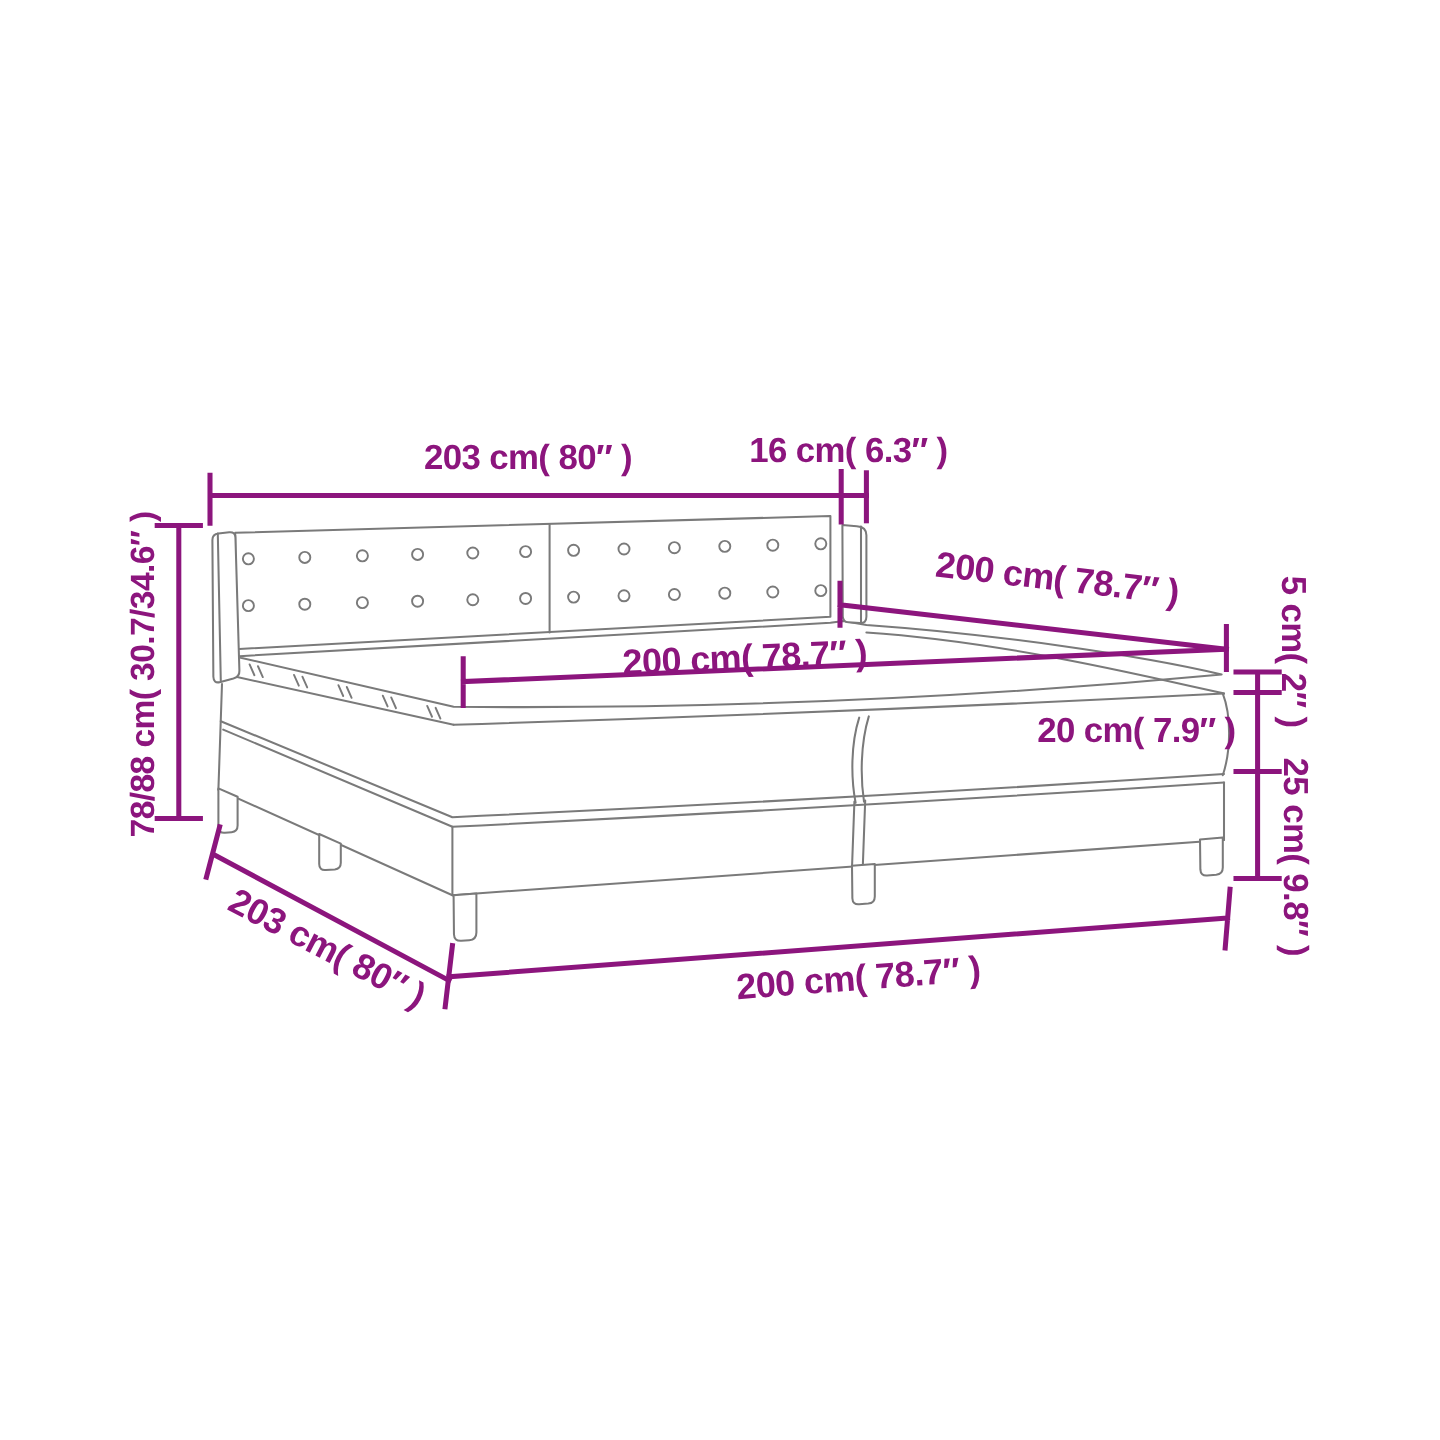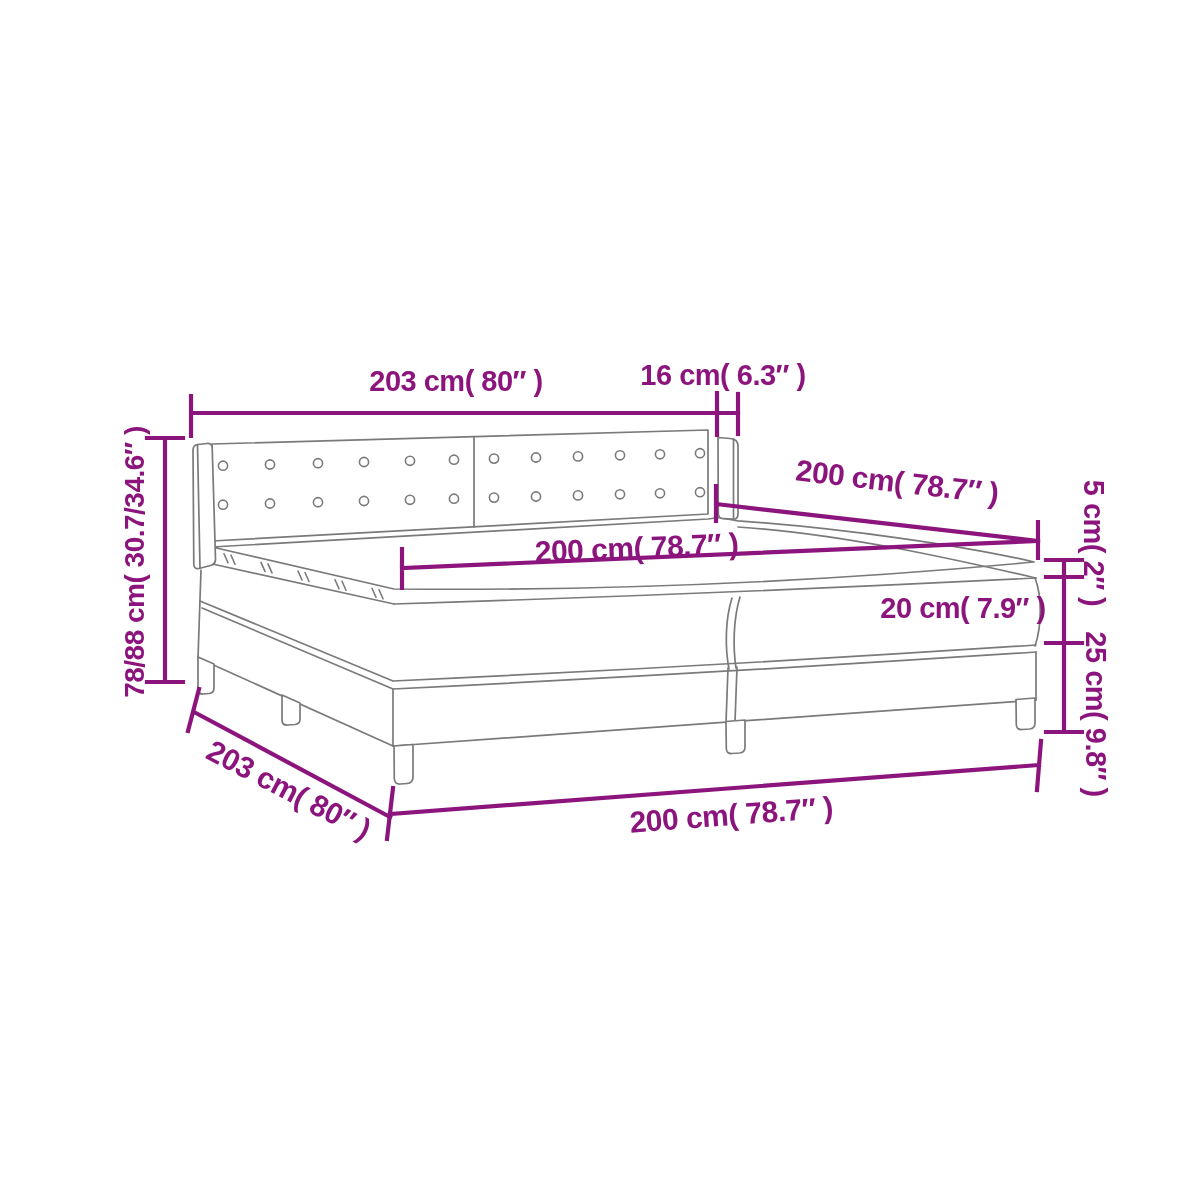--- a/index.html
+++ b/index.html
@@ -1,16 +1,16 @@
 <!DOCTYPE html>
 <html><head>
 <meta charset="utf-8">
 <style>
   html,body{margin:0;padding:0;background:#ffffff;}
-  .stage{width:1096px;height:1200px;position:relative;background:#ffffff;overflow:hidden;margin-left:16px;}
+  .stage{width:1096px;height:1200px;position:relative;background:#ffffff;overflow:hidden;}
   svg{display:block;}
   .outline{stroke:#7a7a7a;stroke-width:1.7;fill:none;stroke-linejoin:round;stroke-linecap:round;}
   .outline-fill{stroke:#7a7a7a;stroke-width:1.7;fill:#ffffff;stroke-linejoin:round;}
   .dim-line{stroke:#8c157d;stroke-width:4.2;fill:none;stroke-linecap:square;}
   .dim-text{fill:#8c157d;font-family:"Liberation Sans",sans-serif;font-weight:bold;text-anchor:middle;letter-spacing:-0.5px;}
   .fs29{font-size:29px;} .fs30{font-size:30px;} .fs28{font-size:28px;}
 </style>
 </head>
 <body>
 

